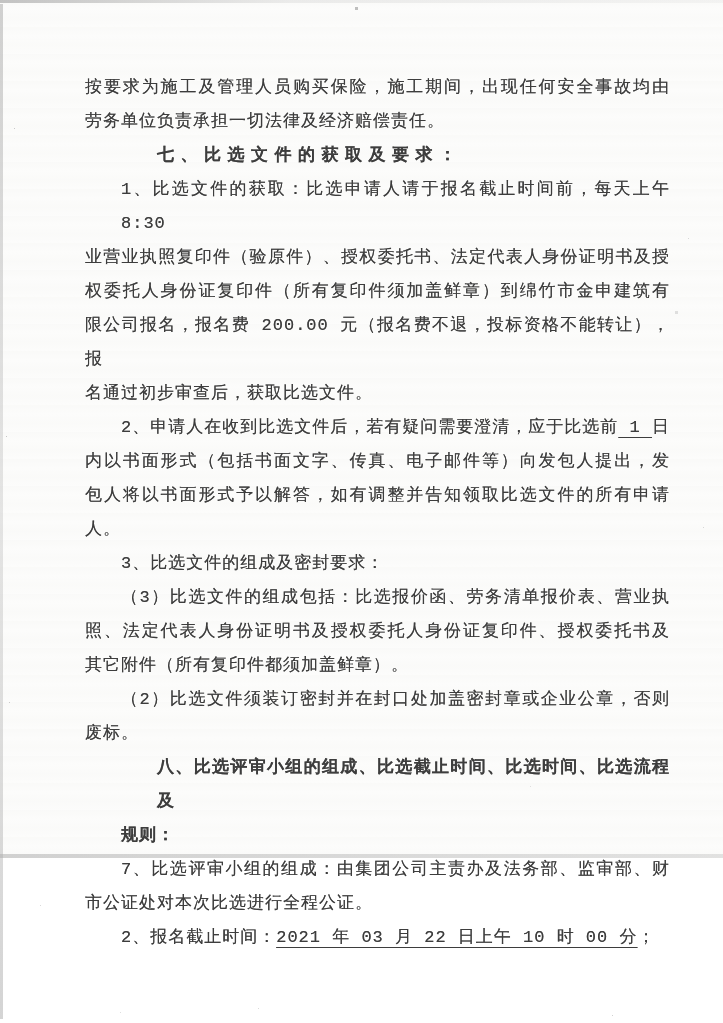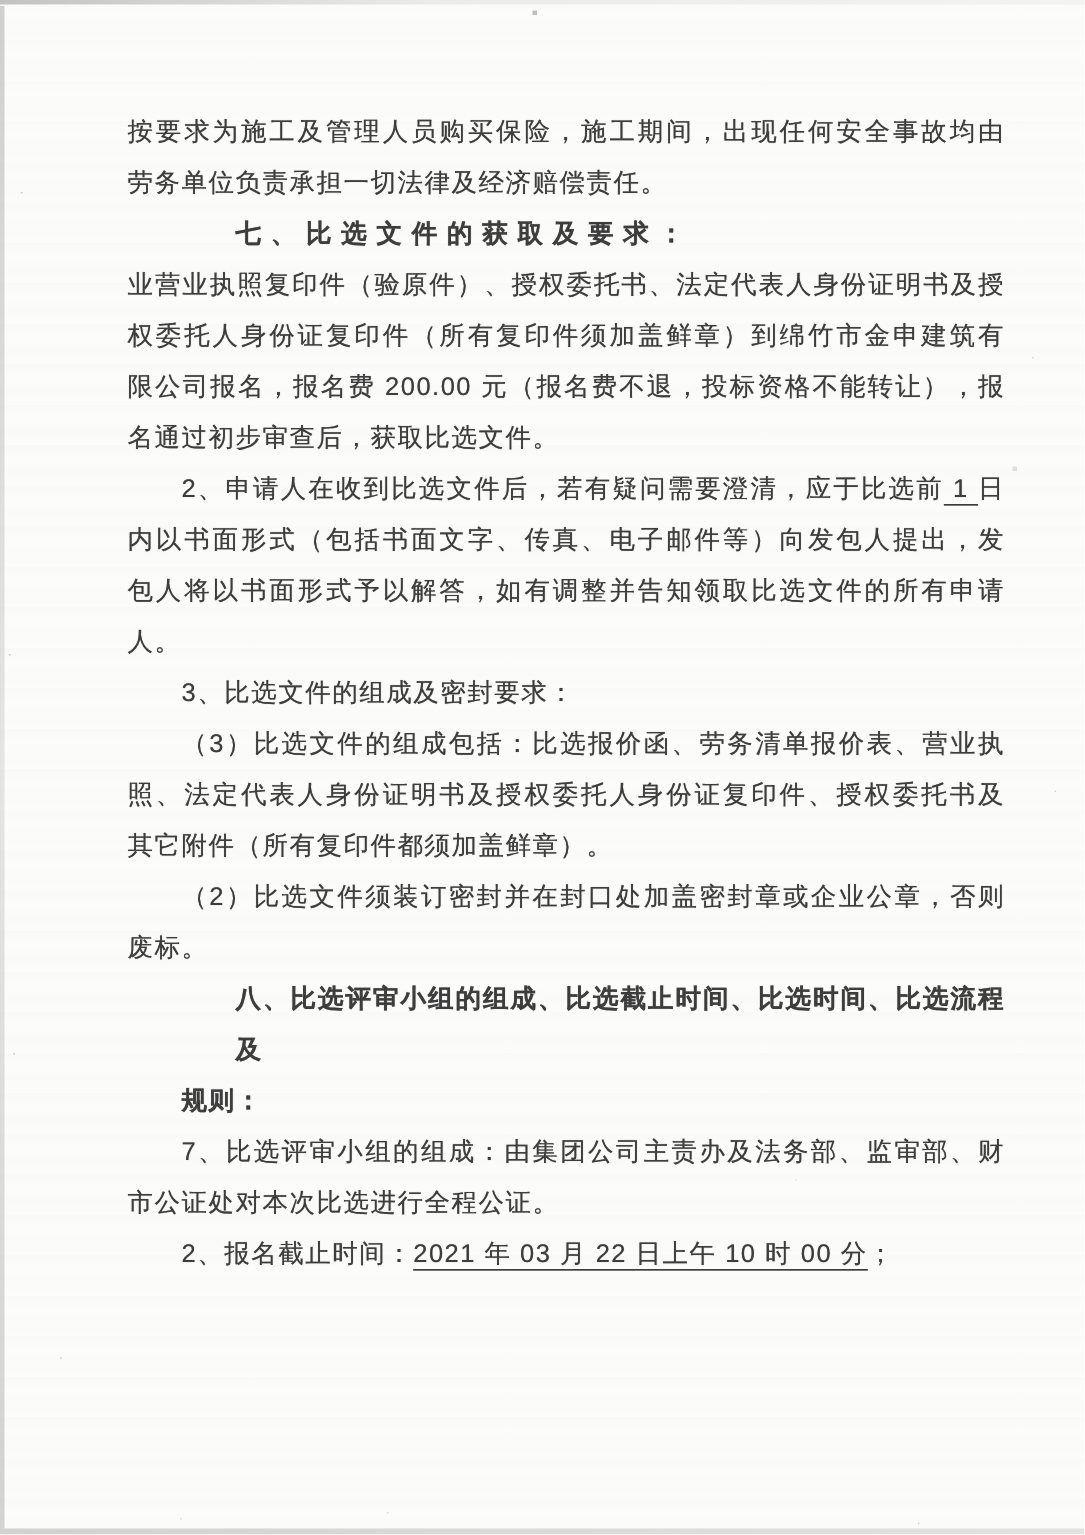--- a/index.html
+++ b/index.html
@@ -6,27 +6,27 @@
     margin: 0;
     padding: 0;
     width: 723px;
     height: 1023px;
     overflow: hidden;
     background: #ffffff;
   }
   .scan-page {
     position: relative;
     width: 723px;
-    height: 1023px;
+    height: 858px;
     background:
       repeating-linear-gradient(180deg,
         rgba(245,245,243,0.35) 0px, rgba(255,255,255,0) 9px,
         rgba(248,248,246,0.45) 18px, rgba(255,255,255,0) 27px),
       #fcfcfb;
-    font-family: Liberation Sans, sans-serif;
+    font-family: Liberation Mono, monospace;
     color: #3d3d3d;
   }
   
   .edge-top {
     position: absolute; left: 0; top: 0; width: 100%; height: 3px;
     background: linear-gradient(90deg, rgba(150,150,150,.55), rgba(190,190,190,.25) 40%, rgba(200,200,200,.15));
   }
   .edge-left {
     position: absolute; left: 0; top: 4px; width: 3px; height: 1015px;
     background: linear-gradient(180deg, rgba(165,165,165,.5), rgba(185,185,185,.35) 50%, rgba(170,170,170,.5));
@@ -90,20 +90,21 @@
   <div class="noise"></div>
   <div class="doc-body" id="doc-body">
       <div class="block paragraph">
         <div class="line full"><span class="seg">按要求为施工及管理人员购买保险，施工期间，出现任何安全事故均由</span></div>
         <div class="line"><span class="seg">劳务单位负责承担一切法律及经济赔偿责任。</span></div>
       </div>
       <div class="block heading wide">
         <div class="line indent"><span class="seg">七、比选文件的获取及要求：</span></div>
       </div>
       <div class="block paragraph">
+        <div class="line full indent"><span class="seg">1、比选文件的获取：比选申请人请于报名截止时间前，每天上午 8:30</span></div>
         <div class="line full"><span class="seg">业营业执照复印件（验原件）、授权委托书、法定代表人身份证明书及授</span></div>
         <div class="line full"><span class="seg">权委托人身份证复印件（所有复印件须加盖鲜章）到绵竹市金申建筑有</span></div>
         <div class="line full"><span class="seg">限公司报名，报名费 200.00 元（报名费不退，投标资格不能转让），报</span></div>
         <div class="line"><span class="seg">名通过初步审查后，获取比选文件。</span></div>
       </div>
       <div class="block paragraph">
         <div class="line full indent"><span class="seg">2、申请人在收到比选文件后，若有疑问需要澄清，应于比选前</span><span class="seg u"> 1 </span><span class="seg">日</span></div>
         <div class="line full"><span class="seg">内以书面形式（包括书面文字、传真、电子邮件等）向发包人提出，发</span></div>
         <div class="line full"><span class="seg">包人将以书面形式予以解答，如有调整并告知领取比选文件的所有申请</span></div>
         <div class="line"><span class="seg">人。</span></div>

